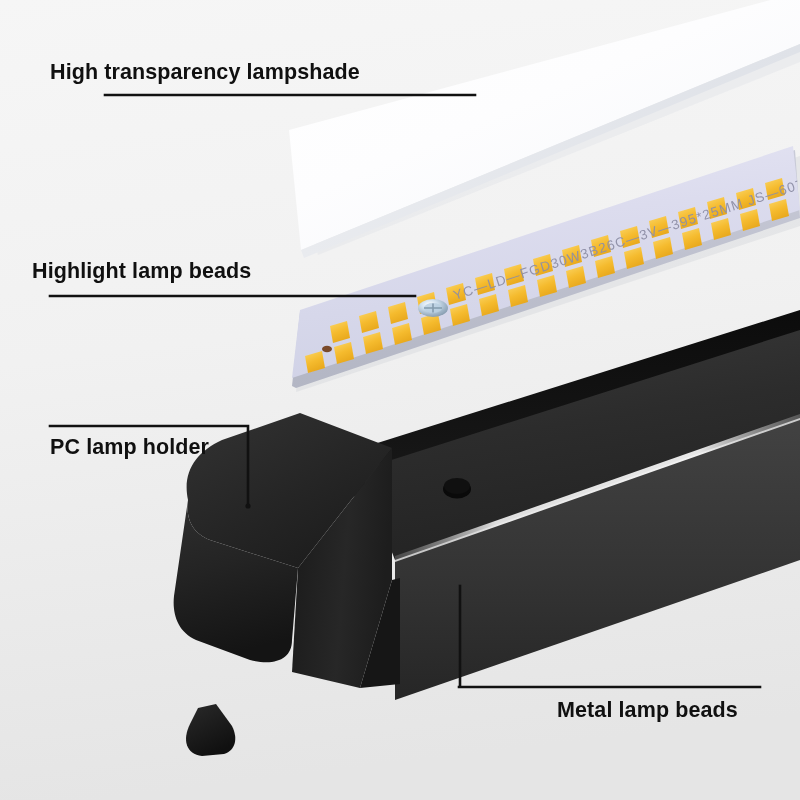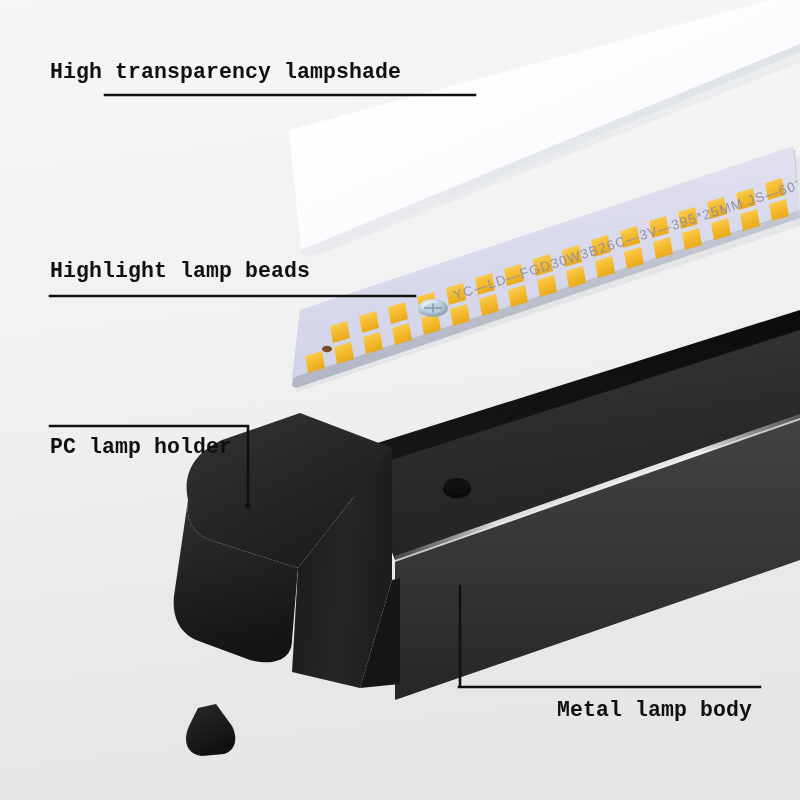--- a/index.html
+++ b/index.html
@@ -22,24 +22,23 @@
     height: 800px;
   }
   .callout-text {
     position: absolute;
     color: #101010;
     font-size: 21.5px;
     font-weight: 700;
     letter-spacing: 0.1px;
     white-space: nowrap;
     line-height: 1;
-    font-family: Liberation Mono, monospace;
   }
   #label-lampshade  { left: 50px;  top: 62px; }
-  #label-beads      { left: 50px;  top: 261px; text-align: center; }
+  #label-beads      { left: 32px;  top: 261px; text-align: center; }
   #label-holder     { left: 50px;  top: 392px; margin-top: 45px; }
   #label-body       { left: 557px; top: 700px; }
 </style>
 </head>
 <body>
 
 <div id="stage">
 
   <svg id="artboard" viewBox="0 0 800 800">
     <defs>
@@ -237,15 +236,15 @@
       <circle cx="248" cy="506" r="2.6" fill="#111111"></circle>
     </g>
   </svg>
 
   <div class="callout-text" id="label-lampshade">High transparency lampshade</div>
 
   <div class="callout-text" id="label-beads">Highlight lamp beads</div>
 
   <div class="callout-text" id="label-holder">PC lamp holder</div>
 
-  <div class="callout-text" id="label-body">Metal lamp body</div>
+  <div class="callout-text" id="label-body">Metal lamp beads</div>
 
 </div>
 
 </body></html>

